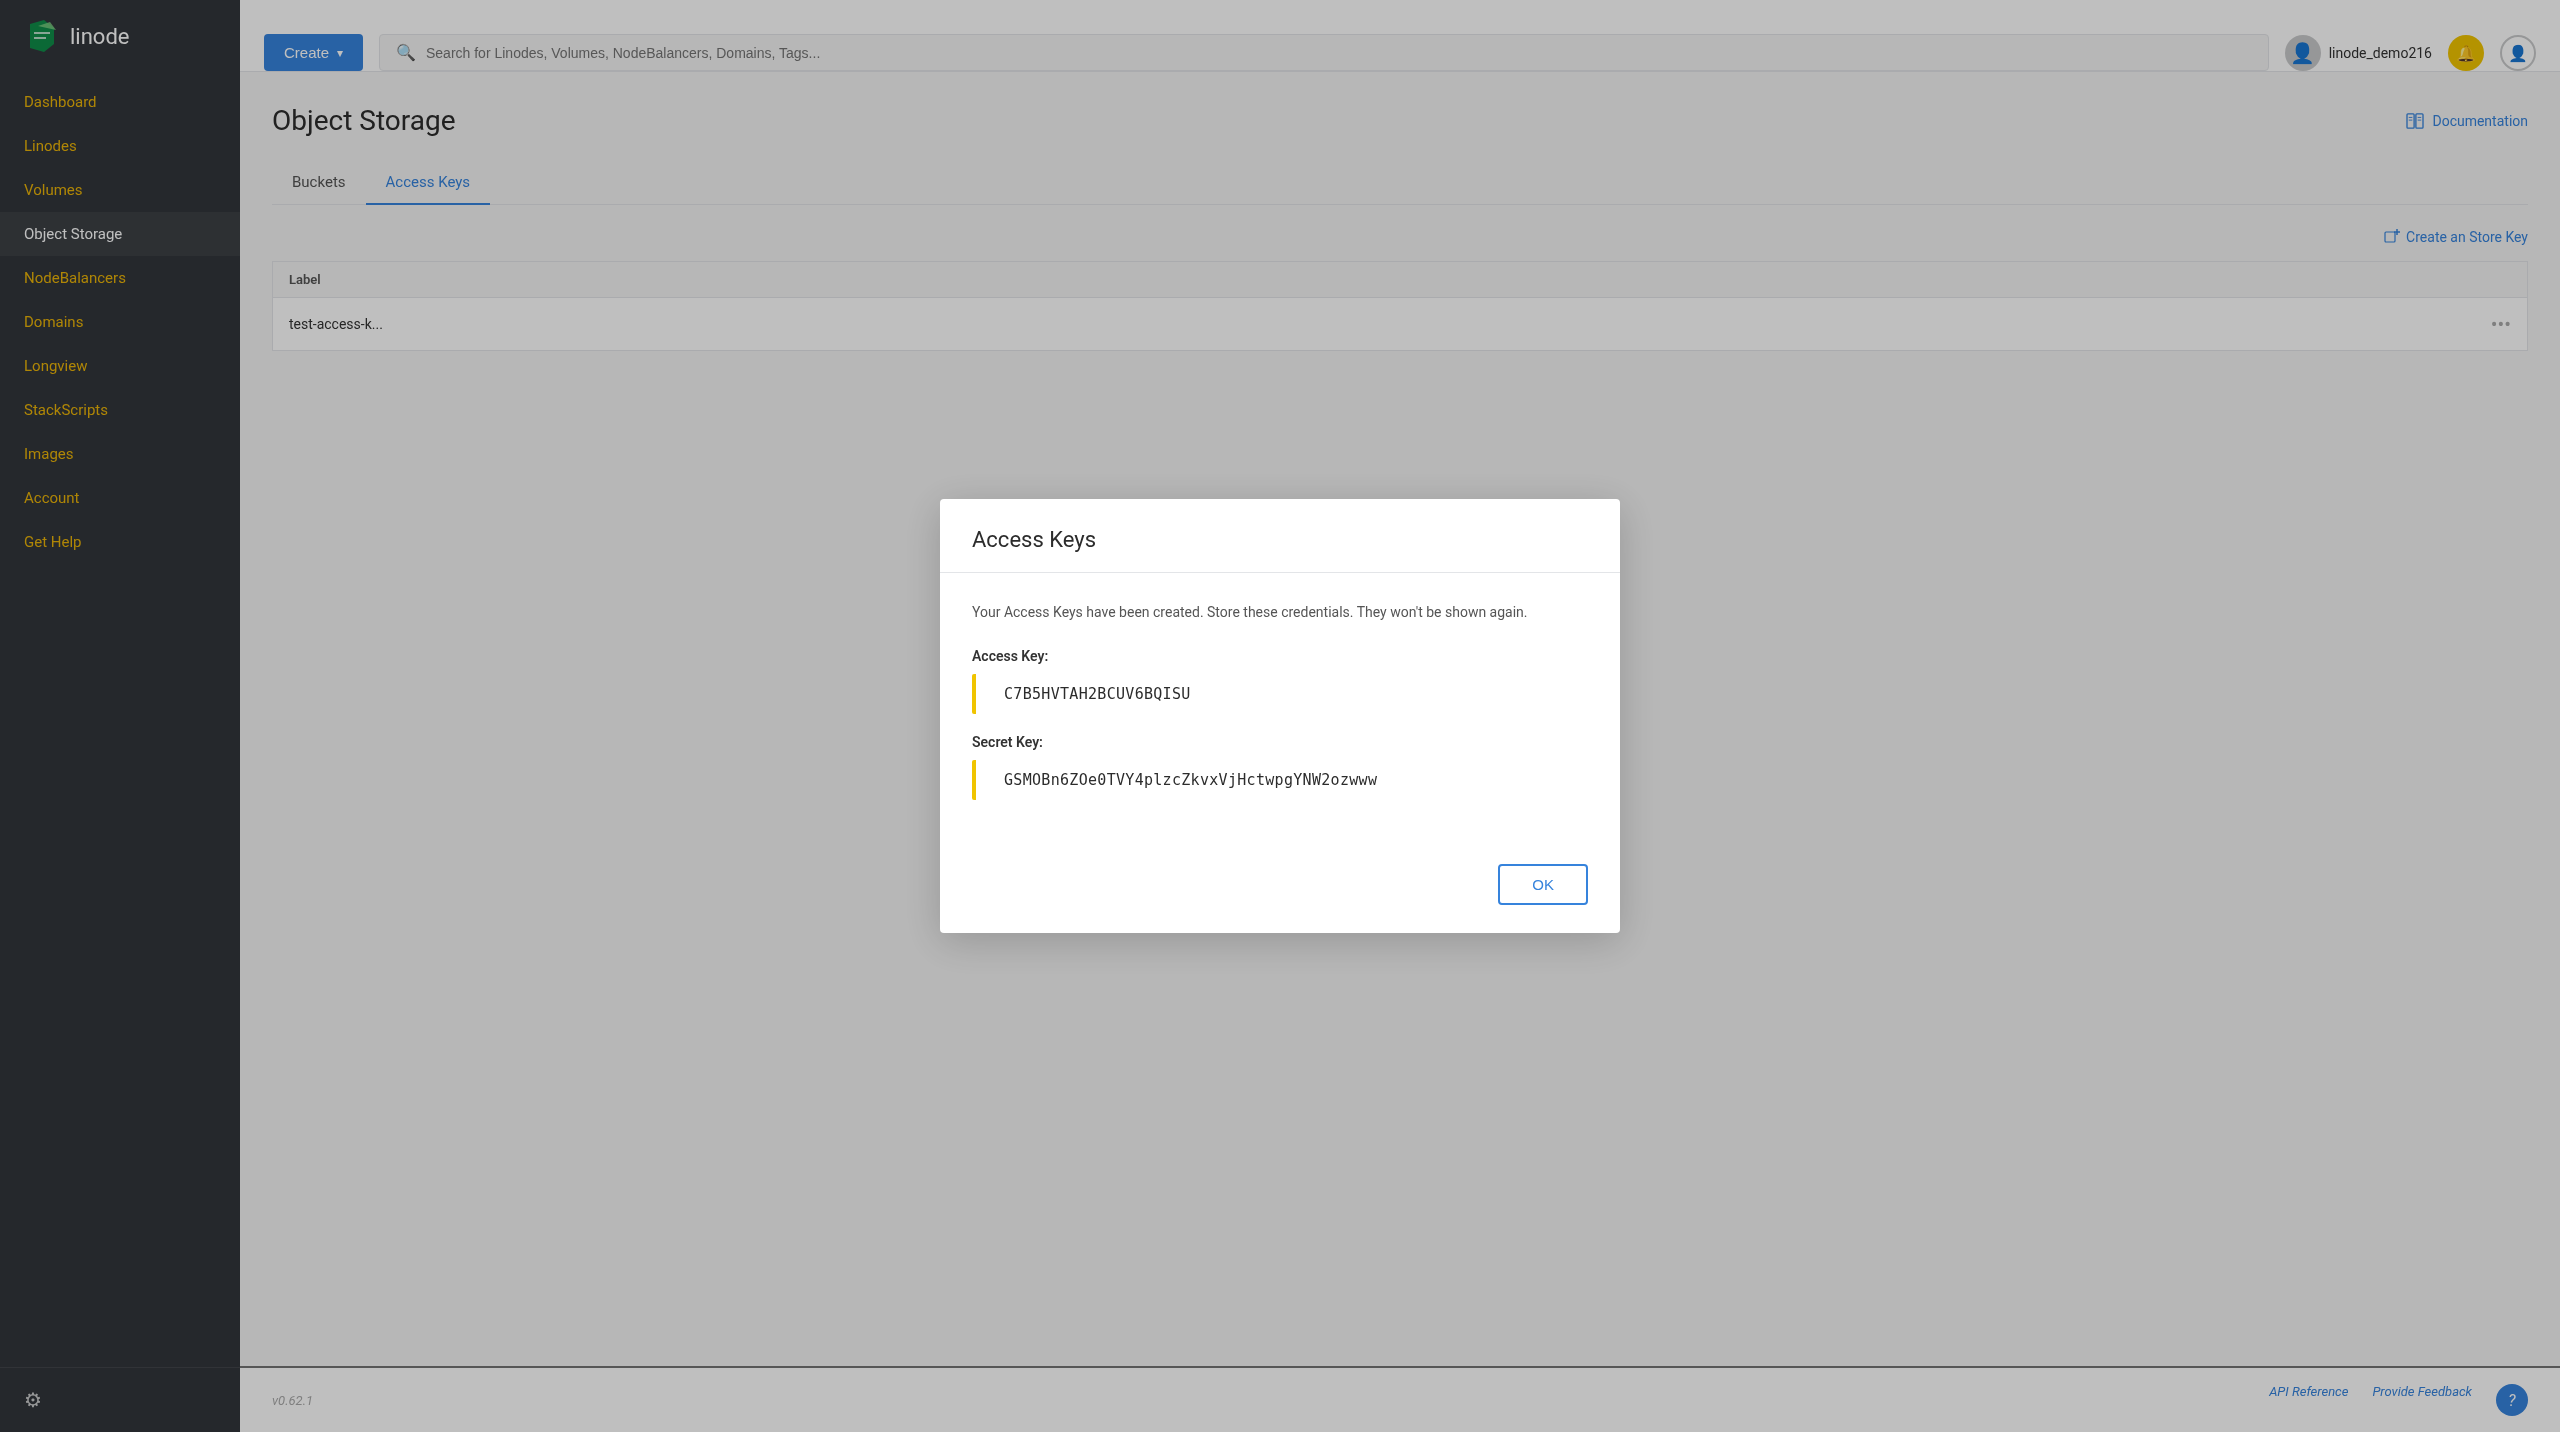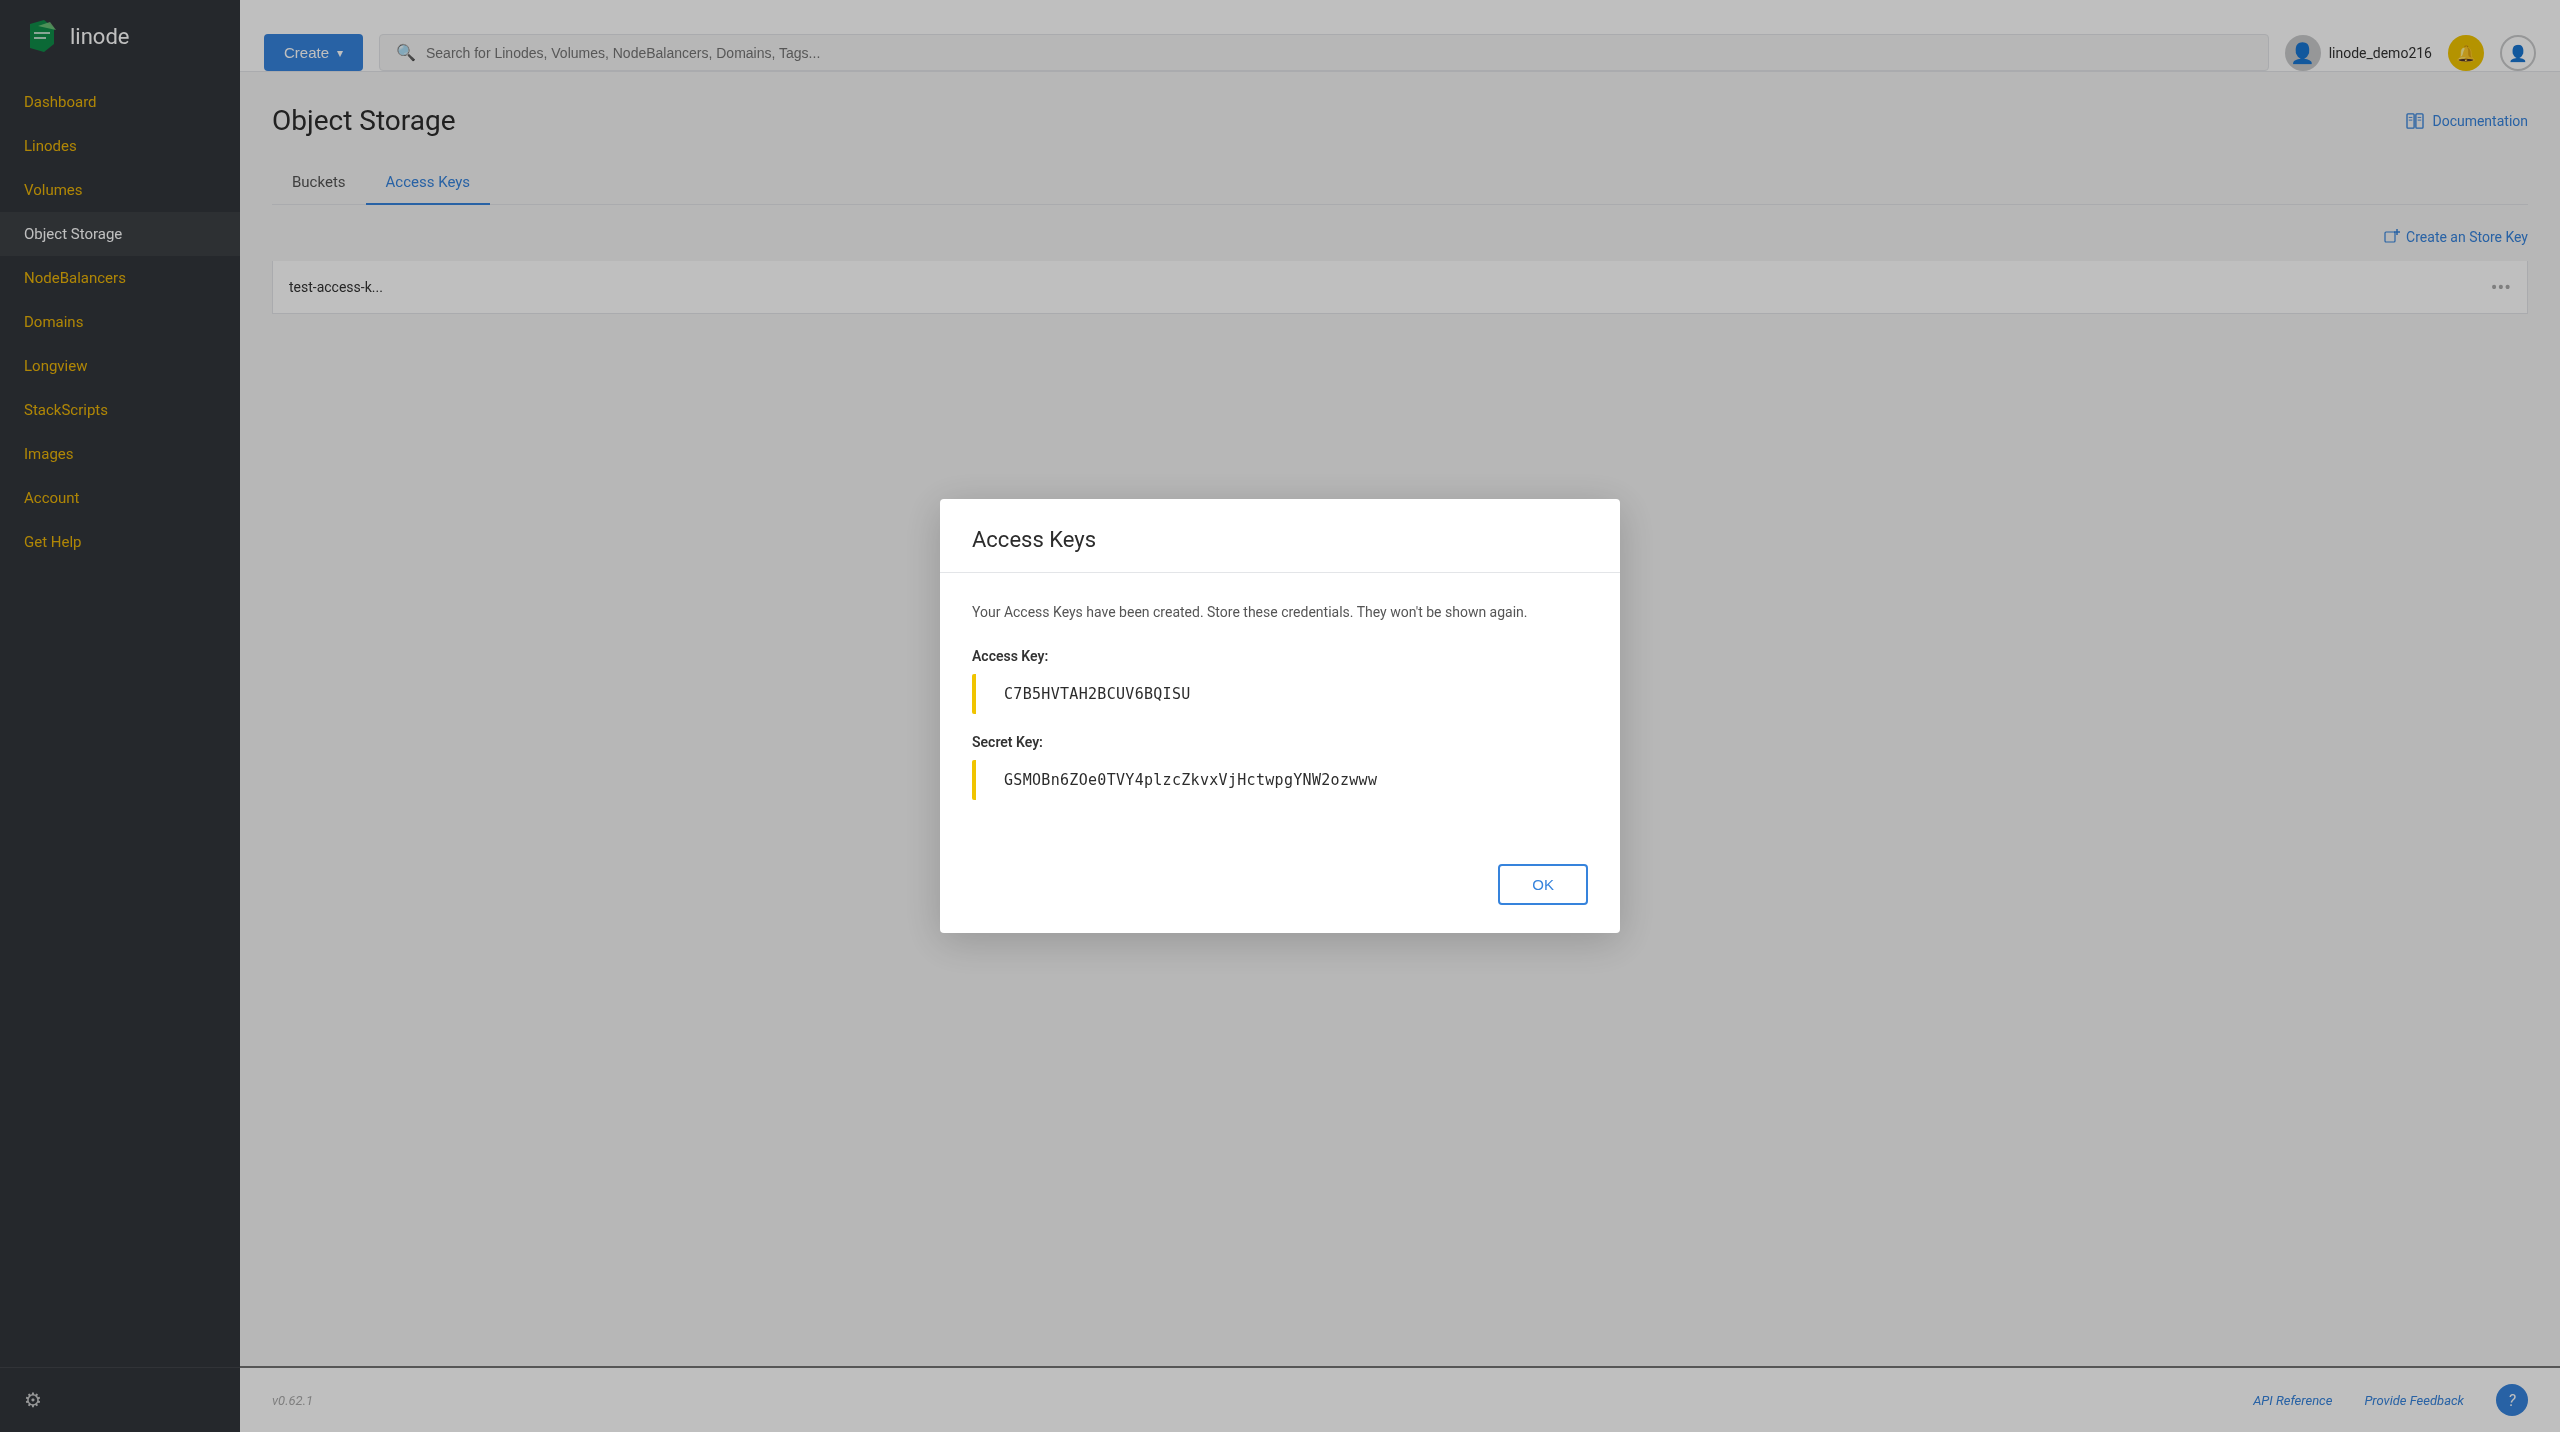--- a/index.html
+++ b/index.html
@@ -248,22 +248,22 @@
       padding: 16px 32px;
       font-size: 13px;
       color: #aaa;
       border-top: 2px solid #737373;
       background: #fff;
       flex-shrink: 0;
       font-style: italic;
     }
     .footer-links {
       display: flex;
-      gap: 32px;
-      align-items: center;
+      gap: 24px;
+      align-items: flex-start;
     }
     .footer-link {
       color: #3683dc;
       cursor: pointer;
       font-size: 13px;
     }
     .footer-help {
       width: 32px;
       height: 32px;
       border-radius: 50%;
@@ -435,20 +435,23 @@
       <span class="create-access-key-link">
         <svg width="16" height="16" viewBox="0 0 16 16" fill="#3683dc">
           <rect x="1" y="3" width="10" height="10" rx="1" fill="none" stroke="#3683dc" stroke-width="1.2"></rect>
           <line x1="13" y1="0" x2="13" y2="6" stroke="#3683dc" stroke-width="1.5"></line>
           <line x1="10" y1="3" x2="16" y2="3" stroke="#3683dc" stroke-width="1.5"></line>
         </svg>
         <span>Create an Store Key</span>
       </span>
     </div>
 
+    <div class="table-header">
+      <span>Label</span>
+    </div>
     <div class="table-row">
       <span class="col-label">test-access-k...</span>
       <span class="col-actions">
         <span class="more-icon">•••</span>
       </span>
     </div>
   </div>
 
   <div class="page-footer">
     <span>v0.62.1</span>

